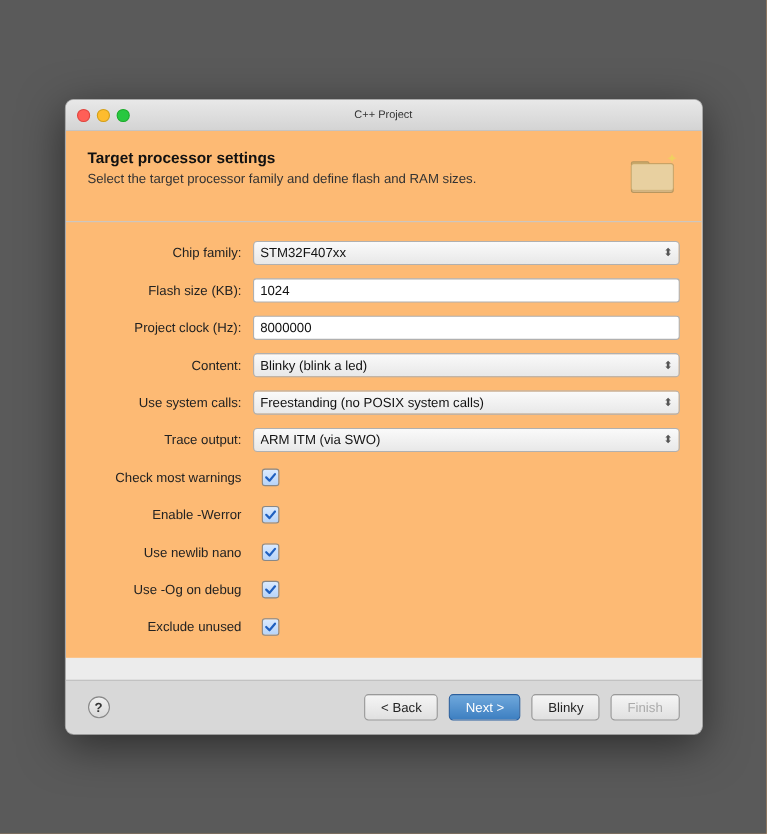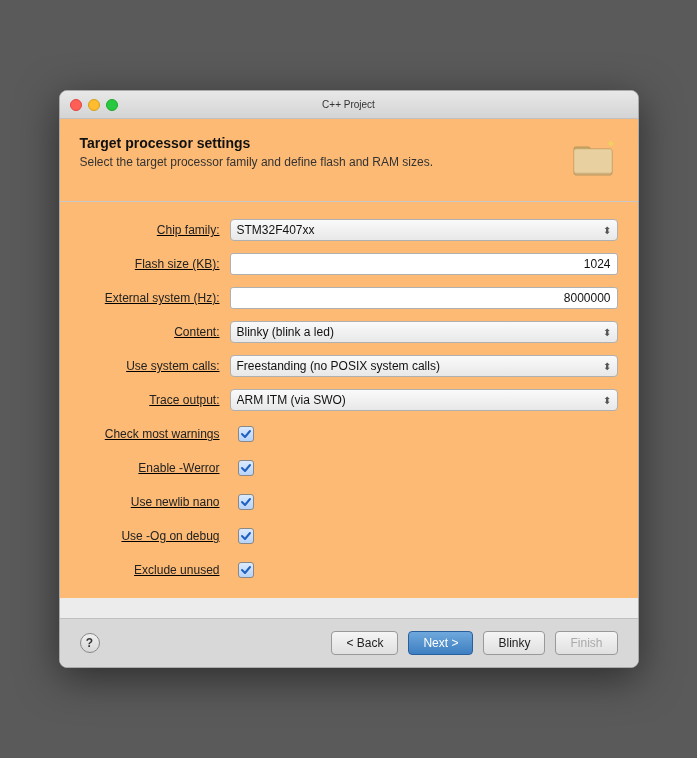--- a/index.html
+++ b/index.html
@@ -105,21 +105,20 @@
     .form-section {
       display: flex;
       flex-direction: column;
       gap: 10px;
     }
 
     .form-row {
       display: flex;
       align-items: center;
       min-height: 24px;
-      text-decoration: underline;
     }
 
     .form-label {
       width: 150px;
       font-size: 12px;
       color: #222;
       text-align: right;
       padding-right: 10px;
       flex-shrink: 0;
     }
@@ -131,21 +130,20 @@
     .text-input {
       width: 100%;
       height: 22px;
       border: 1px solid #b0b0b0;
       border-radius: 3px;
       padding: 0 6px;
       font-size: 12px;
       background: white;
       color: #111;
       outline: none;
-      text-align: right;
     }
 
     .select-wrapper {
       position: relative;
       width: 100%;
     }
 
     .select-input {
       width: 100%;
       height: 22px;
@@ -316,21 +314,21 @@
       </div>
 
       <div class="form-row">
         <span class="form-label">Flash size (KB):</span>
         <div class="form-control">
           <input type="text" class="text-input" value="1024" style="">
         </div>
       </div>
 
       <div class="form-row">
-        <span class="form-label">External system (Hz):</span>
+        <span class="form-label">Project clock (Hz):</span>
         <div class="form-control">
           <input type="text" class="text-input" value="8000000" style="">
         </div>
       </div>
 
       <div class="form-row">
         <span class="form-label">Content:</span>
         <div class="form-control">
           <div class="select-wrapper">
             <select class="select-input">

